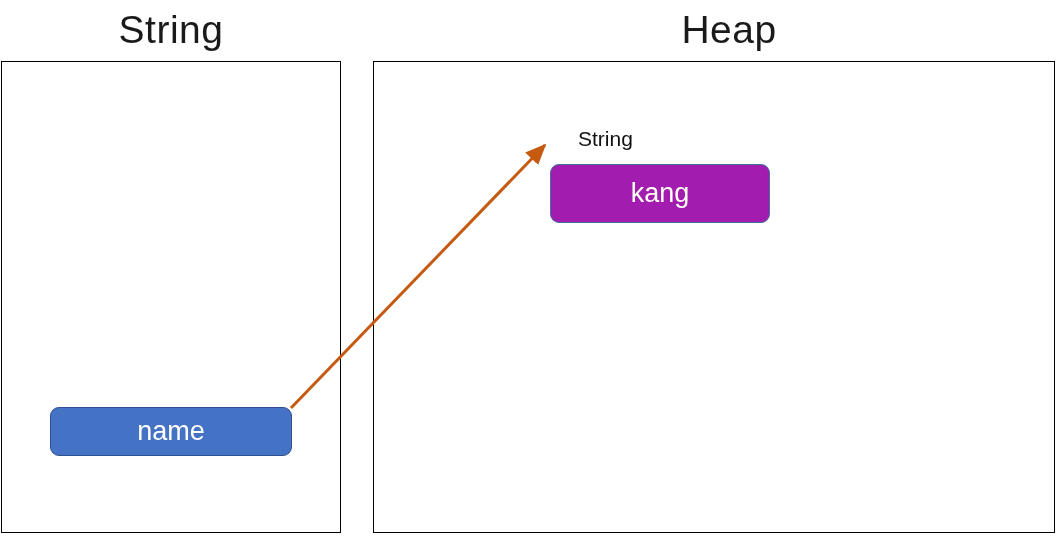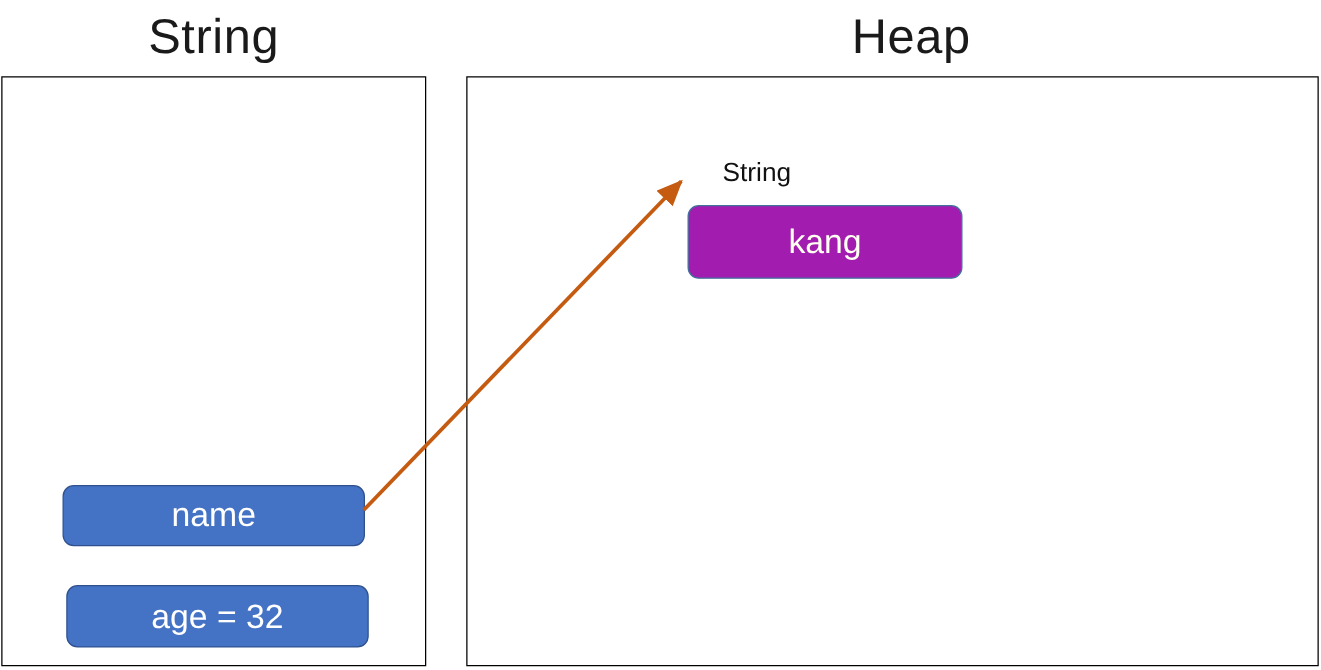--- a/index.html
+++ b/index.html
@@ -48,21 +48,21 @@
   .chip.blue {
     background: #4472C4;
     border: 1.5px solid #2F528F;
     color: #ffffff;
   }
   .chip.green {
     background: #a21caf;
     border: 1.5px solid #41719C;
     color: #fffff2;
   }
-  .chip.var-name { left: 50px; top: 388px; width: 242px; height: 49px; }
+  .chip.var-name { left: 50px; top: 407px; width: 242px; height: 49px; }
   .chip.var-age  { left: 53px; top: 468px; width: 242px; height: 50px; }
   .chip.obj-kang { left: 550px; top: 164px; width: 220px; height: 59px; }
   .type-label {
     position: absolute;
     left: 557px;
     top: 126px;
     font-size: 21px;
     color: #111111;
     line-height: 1.2;
     margin-left: 21px;
@@ -86,23 +86,20 @@
   <div class="region-title heap">Heap</div>
 
   <div class="memory-box stack"></div>
 
   <div class="memory-box heap"></div>
 
   <div class="chip blue var-name">
     <span>name</span>
   </div>
 
-  <div class="chip blue var-age">
-    <span>age = 32</span>
-  </div>
 
   <div class="type-label">String</div>
 
   <div class="chip green obj-kang">
     <span>kang</span>
   </div>
 
   <svg class="arrow-layer" viewBox="0 0 1057 536" xmlns="http://www.w3.org/2000/svg">
     <defs>
       <marker id="arrowhead" markerWidth="8" markerHeight="7" refX="6.4" refY="3" orient="auto">

